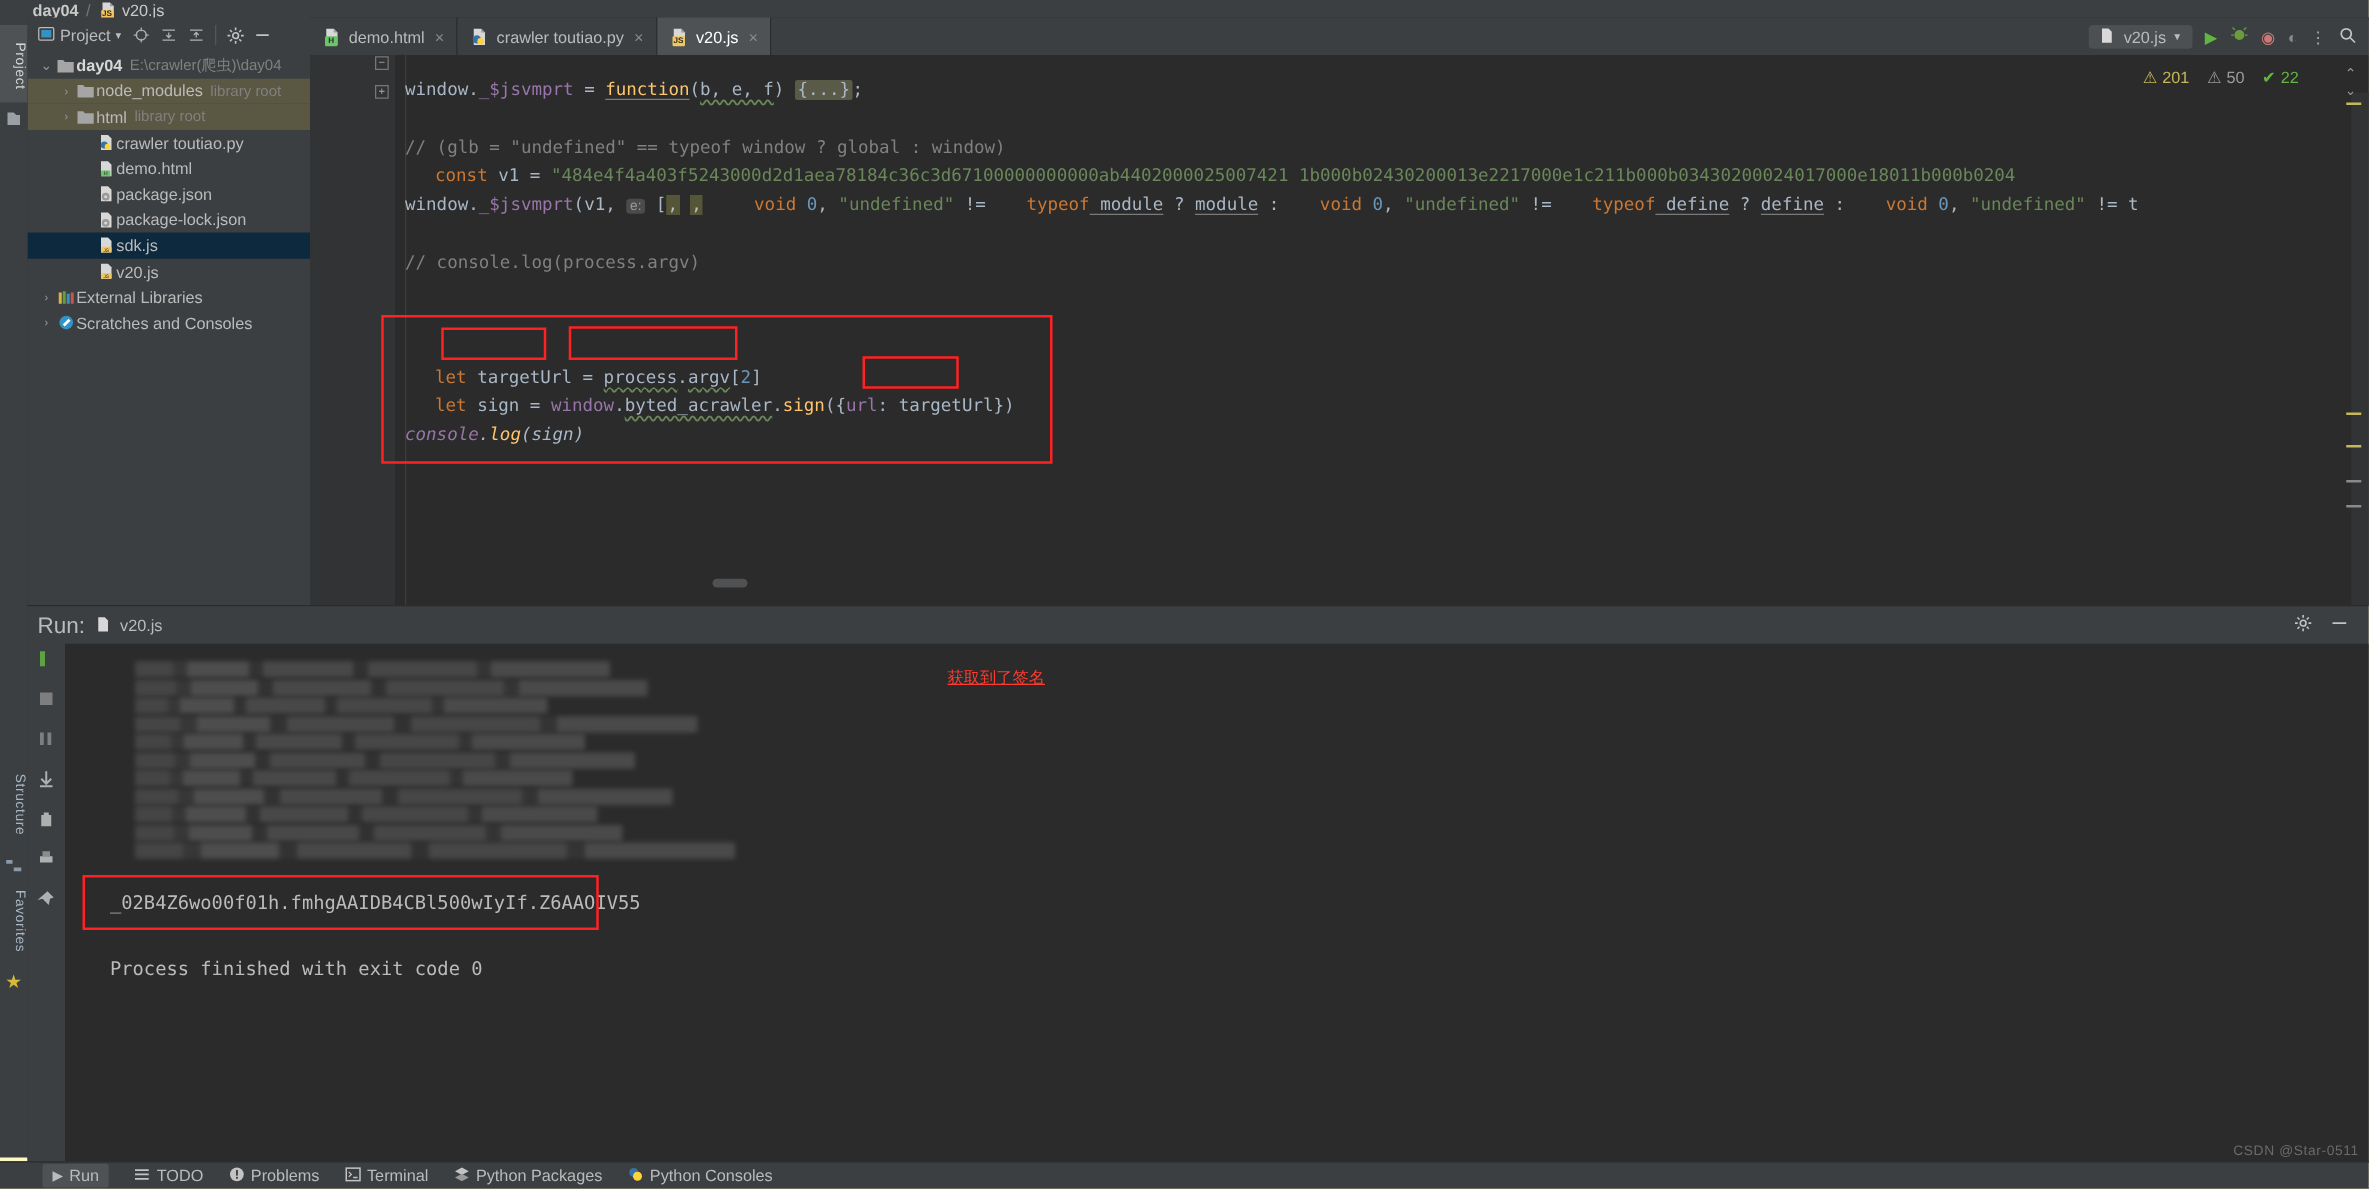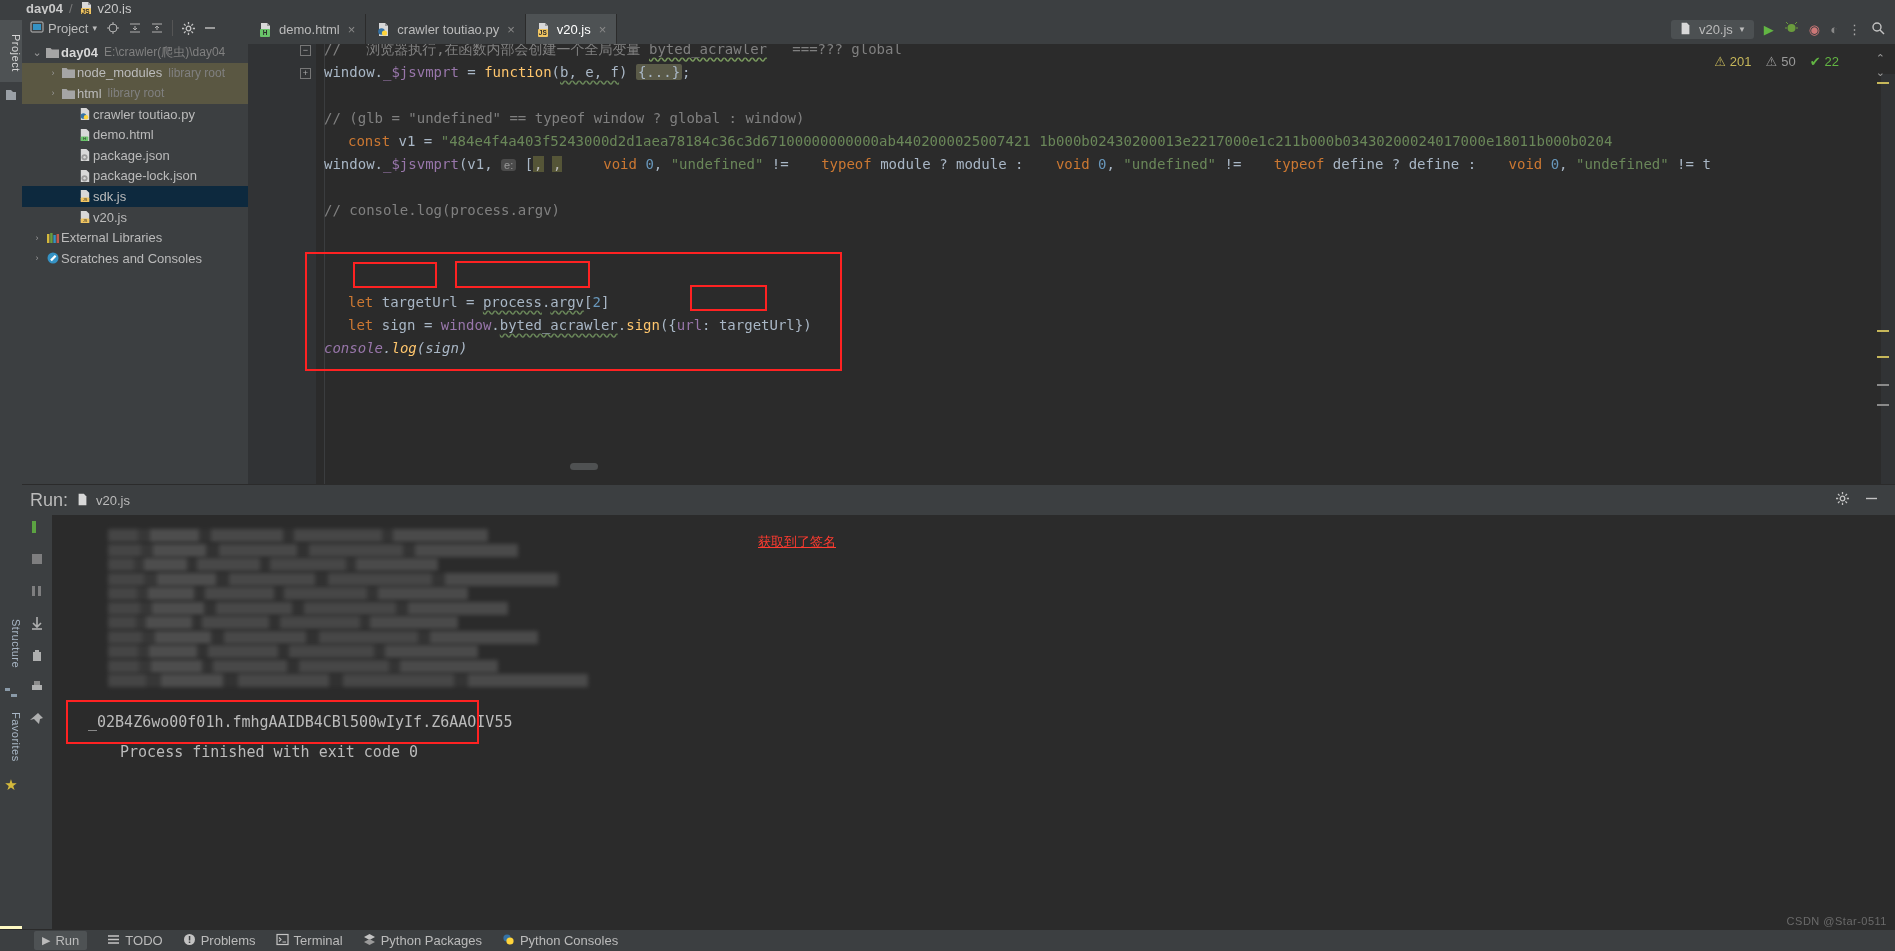--- a/index.html
+++ b/index.html
@@ -63,21 +63,21 @@
   .c-fn{color:#ffc66d;}
   .c-str{color:#6a8759;}
   .c-num{color:#6897bb;}
   .c-id{color:#a9b7c6;}
   .c-fld{color:#9876aa;}
   .c-op{color:#a9b7c6;}
   .wavy{text-decoration:underline;text-decoration-style:wavy;text-decoration-color:#6a8759;
         text-underline-offset:3px;}
   .wavy-g{text-decoration:underline;text-decoration-style:wavy;text-decoration-color:#7a9b5e;
         text-underline-offset:3px;}
-  .und{text-decoration-color:#7a7a7a;text-underline-offset:3px;}
+  .und{text-decoration:underline;text-decoration-color:#7a7a7a;text-underline-offset:3px;}
   .hl-chip{background:#555537;padding:0 1px;}
   .inlay{background:#4b4b4b;color:#9a9a9a;font-size:11px;border-radius:3px;padding:0 3px;
         font-family:"Liberation Sans",sans-serif;}
   .fold-chip{background:#5a5a48;color:#a9b7c6;padding:0 2px;border-radius:2px;}
 
   .insp-badges{position:absolute;right:56px;top:10px;display:flex;align-items:center;gap:14px;font-size:13px;}
   .badge{display:flex;align-items:center;gap:4px;}
   .b-warn{color:#c6b75a;}
   .b-gray{color:#9a9a9a;}
   .b-ok{color:#62b543;}
@@ -437,21 +437,20 @@
       <div class="gl" style="top:156px">723</div>
       <div class="gl cur" style="top:179px">724</div>
       <div class="gl" style="top:202px">725</div>
       <div class="gl" style="top:225px">726</div>
       <div class="gl" style="top:248px">727</div>
       <div class="gl" style="top:271px">728</div>
 
       <div class="fold" style="top:1px">−</div>
       <div class="fold" style="top:24px">+</div>
 
-      <div class="codeline" style="top:-6px"><span class="c-cmt">//&nbsp;&nbsp; 浏览器执行,在函数内部会创建一个全局变量 </span><span class="c-cmt wavy-g">byted_acrawler</span><span class="c-cmt">&nbsp;&nbsp; ===??? global</span></div>
       <div class="codeline" style="top:17px"><span class="c-id">window.</span><span class="c-fld">_$jsvmprt</span><span class="c-op"> = </span><span class="c-fn und">function</span><span class="c-op">(</span><span class="c-id wavy">b, e, f</span><span class="c-op">) </span><span class="fold-chip">{...}</span><span class="c-op">;</span></div>
       <div class="codeline" style="top:63px"><span class="c-cmt">// (glb = "undefined" == typeof window ? global : window)</span></div>
       <div class="codeline" style="top:86px"><span class="c-kw">const</span><span class="c-id"> v1 = </span><span class="c-str">"484e4f4a403f5243000d2d1aea78184c36c3d67100000000000ab4402000025007421 1b000b02430200013e2217000e1c211b000b03430200024017000e18011b000b0204</span></div>
       <div class="codeline" style="top:109px"><span class="c-id">window.</span><span class="c-fld">_$jsvmprt</span><span class="c-op">(v1, </span><span class="inlay">e:</span><span class="c-op"> [</span><span class="hl-chip">,</span><span class="c-op"> </span><span class="hl-chip">,</span><span class="c-op">&nbsp;&nbsp;</span><span class="c-kw">void</span><span class="c-num"> 0</span><span class="c-op">, </span><span class="c-str">"undefined"</span><span class="c-op"> != </span><span class="c-kw">typeof</span><span class="c-id und"> module</span><span class="c-op"> ? </span><span class="c-id und">module</span><span class="c-op"> : </span><span class="c-kw">void</span><span class="c-num"> 0</span><span class="c-op">, </span><span class="c-str">"undefined"</span><span class="c-op"> != </span><span class="c-kw">typeof</span><span class="c-id und"> define</span><span class="c-op"> ? </span><span class="c-id und">define</span><span class="c-op"> : </span><span class="c-kw">void</span><span class="c-num"> 0</span><span class="c-op">, </span><span class="c-str">"undefined"</span><span class="c-op"> != t</span></div>
       <div class="codeline" style="top:155px"><span class="c-cmt">// console.log(process.argv)</span></div>
       <div class="codeline" style="top:247px"><span class="c-kw">let</span><span class="c-id"> targetUrl </span><span class="c-op">= </span><span class="c-id wavy">process</span><span class="c-op">.</span><span class="c-id wavy">argv</span><span class="c-op">[</span><span class="c-num">2</span><span class="c-op">]</span></div>
       <div class="codeline" style="top:270px"><span class="c-kw">let</span><span class="c-id"> sign </span><span class="c-op">= </span><span class="c-fld">window</span><span class="c-op">.</span><span class="c-id wavy">byted_acrawler</span><span class="c-op">.</span><span class="c-fn">sign</span><span class="c-op">({</span><span class="c-fld">url</span><span class="c-op">: </span><span class="c-id">targetUrl</span><span class="c-op">})</span></div>
       <div class="codeline" style="top:293px;font-style:italic"><span class="c-fld">console</span><span class="c-op">.</span><span class="c-fn">log</span><span class="c-op">(</span><span class="c-id">sign</span><span class="c-op">)</span></div>
 
       <div class="hscroll"></div>
@@ -528,21 +527,21 @@
         <svg width="16" height="16" viewBox="0 0 16 16">
             <path d="M9 2l5 5-3 1-1 5-5-5-4 1z" fill="#c3c3c3"></path>
           </svg>
       </span>
     </div>
 
     <div class="console">
       <div class="redlabel" style="left:706px;top:18px;text-decoration:underline;">获取到了签名</div>
 
       <div class="console-line" style="top:198px;">_02B4Z6wo00f01h.fmhgAAIDB4CBl500wIyIf.Z6AAOIV55</div>
-      <div class="console-line" style="top:228px;margin-left:32px;">Process finished with exit code 0</div>
+      <div class="console-line" style="top:251px;">Process finished with exit code 0</div>
       <div class="redbox" style="left:14px;top:185px;width:413px;height:44px;"></div>
     <div class="blurline" style="top: 14px; width: 380px;"></div>
         <div class="blurline" style="top: 28.5px; width: 410px;"></div>
         <div class="blurline" style="top: 43px; width: 330px;"></div>
         <div class="blurline" style="top: 57.5px; width: 450px;"></div>
         <div class="blurline" style="top: 72px; width: 360px;"></div>
         <div class="blurline" style="top: 86.5px; width: 400px;"></div>
         <div class="blurline" style="top: 101px; width: 350px;"></div>
         <div class="blurline" style="top: 115.5px; width: 430px;"></div>
         <div class="blurline" style="top: 130px; width: 370px;"></div>

